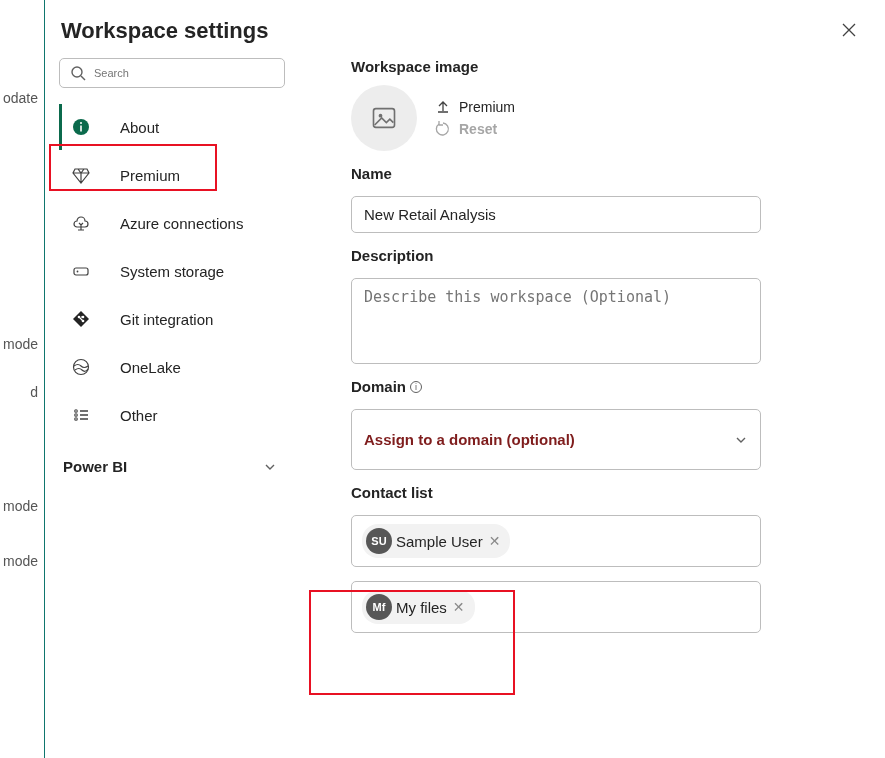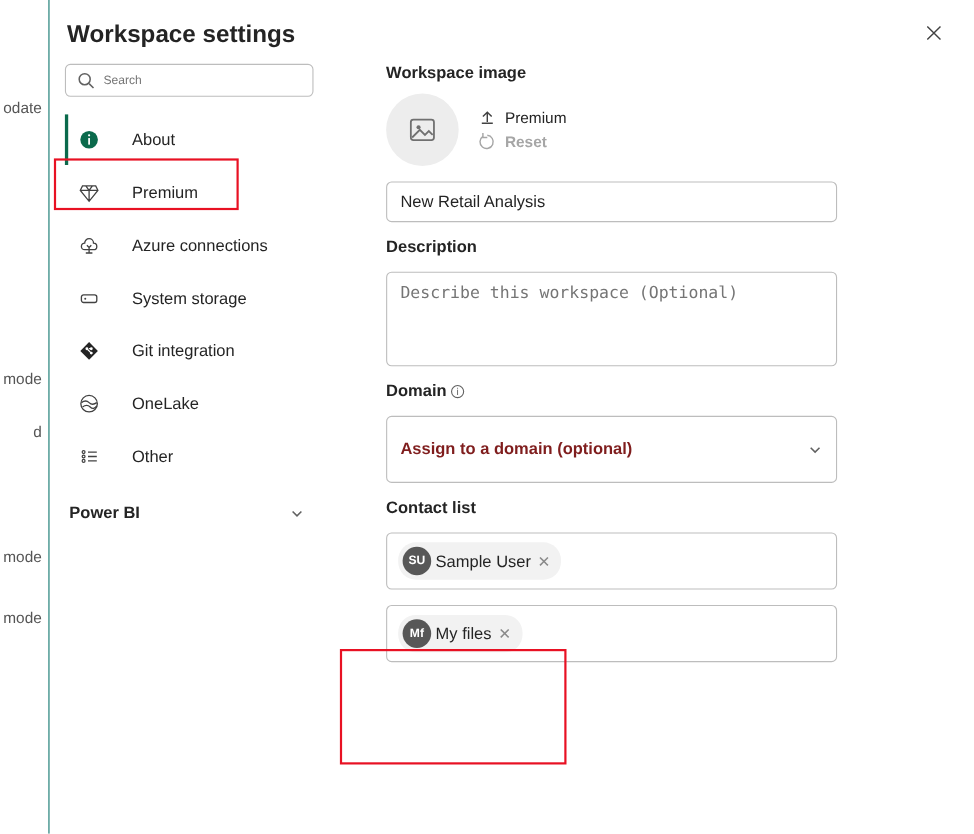--- a/index.html
+++ b/index.html
@@ -256,20 +256,21 @@
             <div class="img-action disabled">
               <svg width="16" height="16" viewBox="0 0 16 16">
                   <path d="M4 3 A6 6 0 1 0 8 2" stroke="#a6a6a6" stroke-width="1.3" fill="none"></path>
                   <path d="M4 0 L4 4 L8 4" stroke="#a6a6a6" stroke-width="1.3" fill="none"></path>
                 </svg>
               <span>Reset</span>
             </div>
           </div>
         </div>
 
+        <div class="label">Name</div>
         <input class="text-input" value="New Retail Analysis" style="">
 
         <div class="label">Description</div>
         <textarea class="textarea" placeholder="Describe this workspace (Optional)" style=""></textarea>
 
         <div class="label-row">
           <div class="label">Domain</div>
           <span class="info-icon">i</span>
         </div>
         <div class="select-input">

